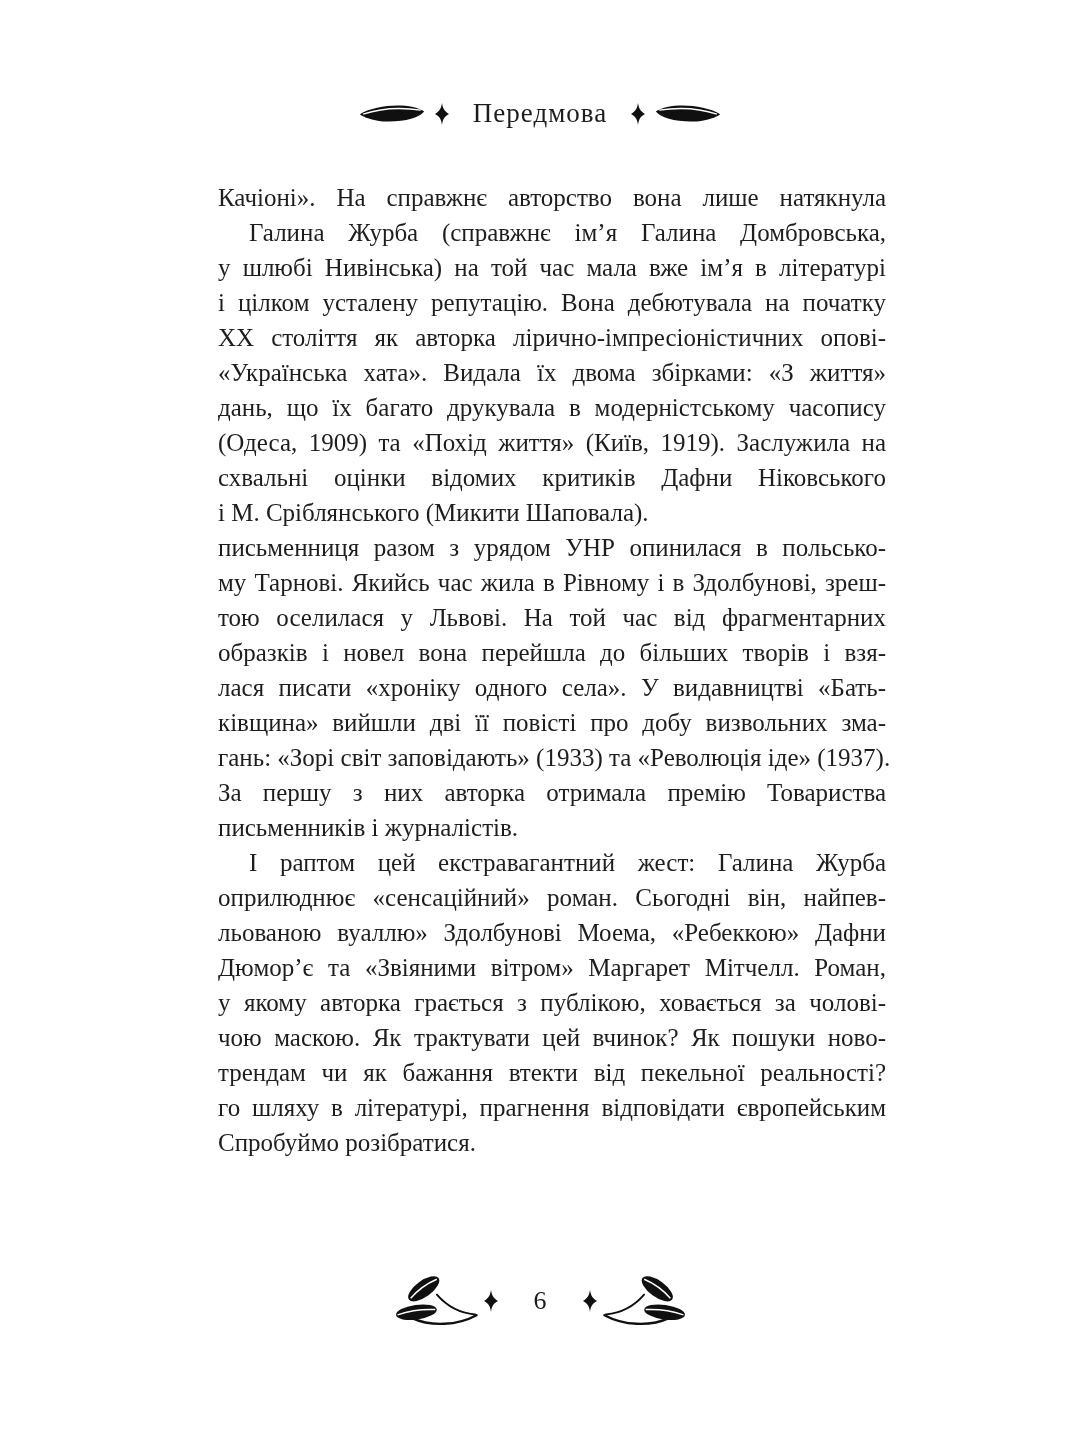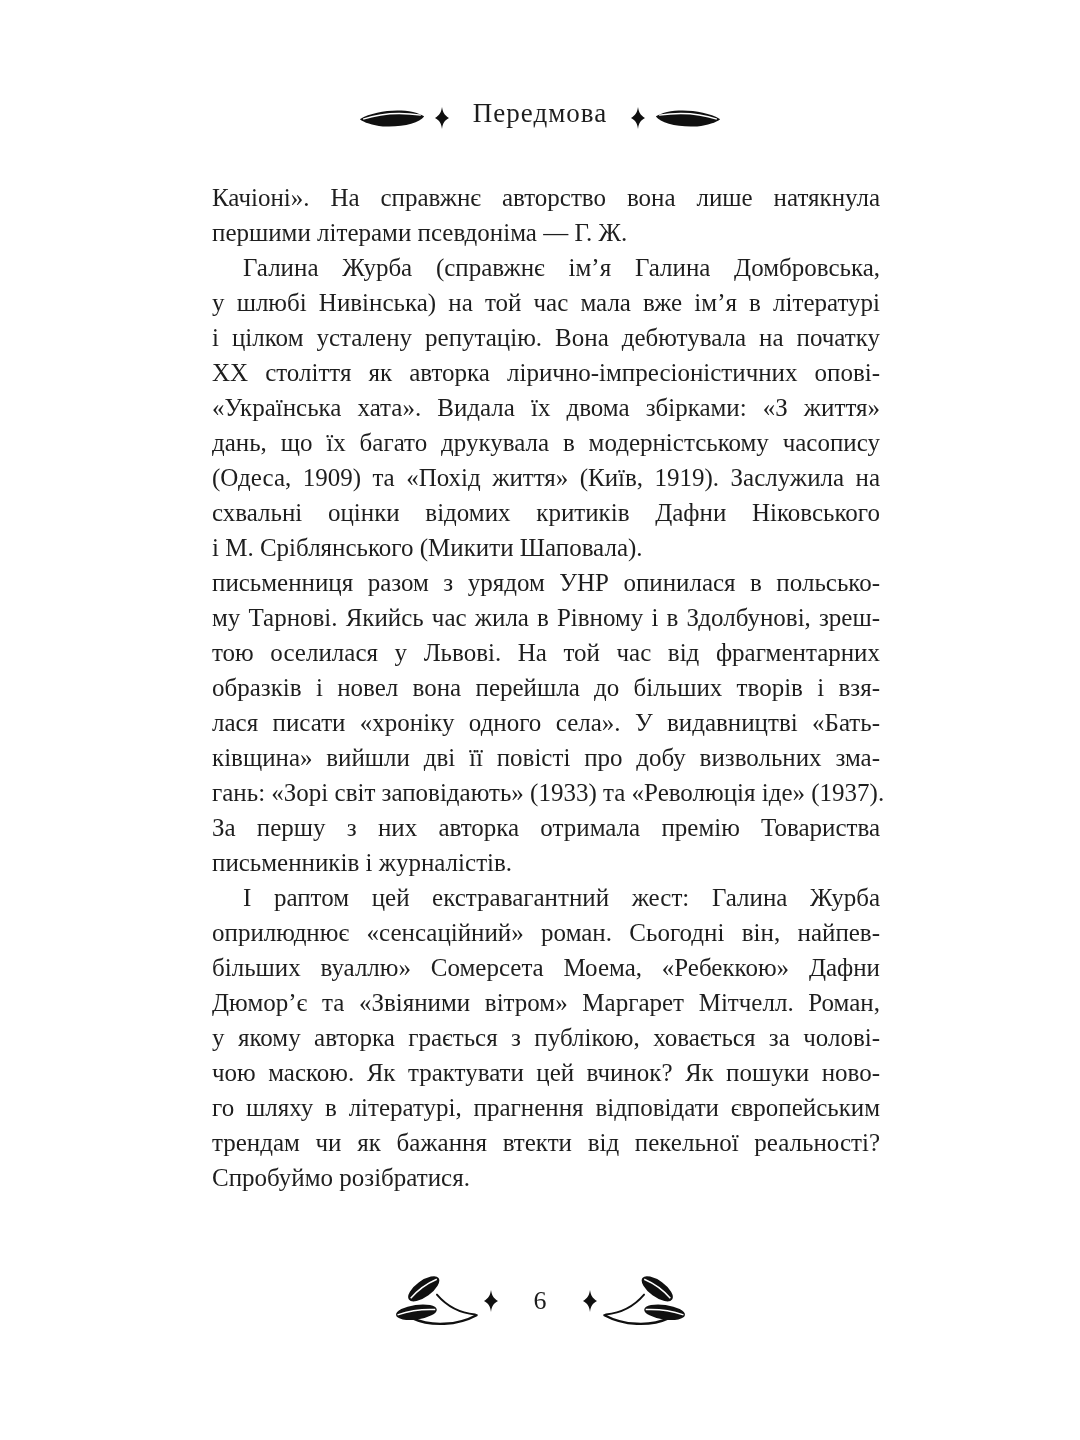--- a/index.html
+++ b/index.html
@@ -18,36 +18,36 @@
     background: #ffffff;
     color: #1d1d1d;
   }
   .header-row {
     position: absolute;
     top: 98px;
     left: 0;
     width: 1080px;
     display: flex;
     justify-content: center;
-    align-items: flex-end;
+    align-items: center;
     gap: 10px;
   }
   .page-title {
     font-size: 27px;
     letter-spacing: 1px;
     color: #1d1d1d;
     margin: 0 14px;
     white-space: nowrap;
   }
   .ornament { color: #101010; display: block; }
   .mirrored { transform: scaleX(-1); }
   .text-block {
     position: absolute;
     top: 180px;
-    left: 212px;
+    left: 218px;
     width: 668px;
     font-size: 25px;
     color: #1e1e1e;
   }
   .paragraph { margin: 0; padding: 0; }
   .line {
     line-height: 35px;
     height: 35px;
     text-align: justify;
     text-align-last: justify;
@@ -117,21 +117,20 @@
         <use href="#sym-star"></use>
       </svg>
     <svg class="ornament mirrored" width="66" height="21" viewBox="0 0 100 32">
         <use href="#sym-leaf"></use>
       </svg>
   </div>
 
   <div class="text-block">
       <div class="paragraph">
         <div class="line">Качіоні». На справжнє авторство вона лише натякнула</div>
-        <div class="line para-end">першими літерами псевдоніма — Г. Ж.</div>
       </div>
       <div class="paragraph">
         <div class="line indented">Галина Журба (справжнє ім’я Галина Домбровська,</div>
         <div class="line">у шлюбі Нивінська) на той час мала вже ім’я в літературі</div>
         <div class="line">і цілком усталену репутацію. Вона дебютувала на початку</div>
         <div class="line">ХХ століття як авторка лірично-імпресіоністичних опові-</div>
         <div class="line">«Українська хата». Видала їх двома збірками: «З життя»</div>
         <div class="line">дань, що їх багато друкувала в модерністському часопису</div>
         <div class="line">(Одеса, 1909) та «Похід життя» (Київ, 1919). Заслужила на</div>
         <div class="line">схвальні оцінки відомих критиків Дафни Ніковського</div>
@@ -144,26 +143,26 @@
         <div class="line">образків і новел вона перейшла до більших творів і взя-</div>
         <div class="line">лася писати «хроніку одного села». У видавництві «Бать-</div>
         <div class="line">ківщина» вийшли дві її повісті про добу визвольних зма-</div>
         <div class="line">гань: «Зорі світ заповідають» (1933) та «Революція іде» (1937).</div>
         <div class="line">За першу з них авторка отримала премію Товариства</div>
         <div class="line para-end">письменників і журналістів.</div>
       </div>
       <div class="paragraph">
         <div class="line indented">І раптом цей екстравагантний жест: Галина Журба</div>
         <div class="line">оприлюднює «сенсаційний» роман. Сьогодні він, найпев-</div>
-        <div class="line">більших вуаллю» Сомерсета Моема, «Ребеккою» Дафни</div>
+        <div class="line">льованою вуаллю» Здолбунові Моема, «Ребеккою» Дафни</div>
         <div class="line">Дюмор’є та «Звіяними вітром» Маргарет Мітчелл. Роман,</div>
         <div class="line">у якому авторка грається з публікою, ховається за чолові-</div>
         <div class="line">чою маскою. Як трактувати цей вчинок? Як пошуки ново-</div>
+        <div class="line">трендам чи як бажання втекти від пекельної реальності?</div>
         <div class="line">го шляху в літературі, прагнення відповідати європейським</div>
-        <div class="line">трендам чи як бажання втекти від пекельної реальності?</div>
         <div class="line para-end">Спробуймо розібратися.</div>
       </div>
     </div>
 
   <div class="footer-row">
     <svg class="ornament" width="88" height="53" viewBox="0 0 120 72">
         <use href="#sym-branch"></use>
       </svg>
     <svg class="ornament" width="14" height="22" viewBox="0 0 18 28">
         <use href="#sym-star"></use>

